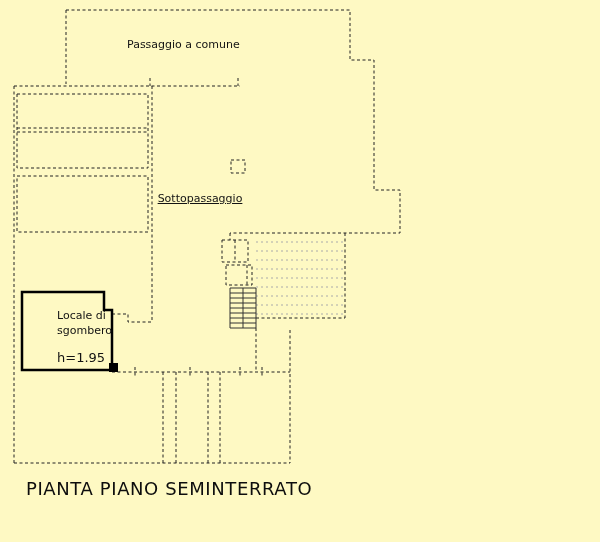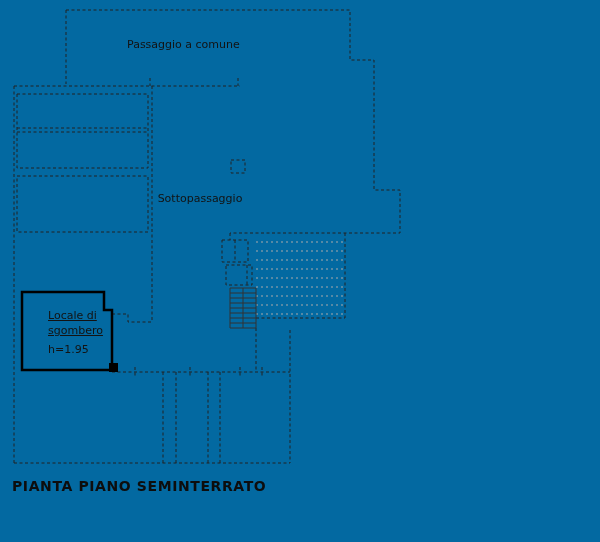--- a/index.html
+++ b/index.html
@@ -1,26 +1,26 @@
 <!DOCTYPE html>
 <html><head>
 <meta charset="utf-8">
 <style>
   html,body { margin:0; padding:0; background:#ffffff; }
   .canvas {
-    position:relative; width:600px; height:542px; background:#0369a1;
+    position:relative; width:600px; height:542px; background:#fef9c3;
     font-family:"DejaVu Sans", sans-serif; color:#111; overflow:hidden;
   }
   svg.plan { position:absolute; left:0; top:0; }
   .label { position:absolute; font-size:11px; line-height:15px; white-space:nowrap; color:#131313; }
-  .label.center { text-align:center; white-space:normal; }
-  .label .small { font-size:11px; display:inline-block; margin-top:4px; }
+  .label.center { text-align:center; white-space:normal;text-decoration:underline; }
+  .label .small { font-size:13px; display:inline-block; margin-top:12px; }
   .title {
-    position:absolute; left:12px; top:478px;
-    font-size:14px; font-weight:bold; letter-spacing:0.6px; color:#0d0d0d;
+    position:absolute; left:26px; top:478px;
+    font-size:18px; font-weight:normal; letter-spacing:0.6px; color:#0d0d0d;
   }
 </style>
 </head>
 <body>
 
 <div class="canvas">
 
   <svg class="plan" width="600" height="542" viewBox="0 0 600 542">
 
     <g fill="none" stroke="#222222" stroke-width="1" stroke-dasharray="3 2.5">
@@ -47,21 +47,21 @@
     <rect x="109" y="363" width="9" height="9" fill="#000000"></rect>
   </svg>
 
   <div class="label" style="left:127px; top:37px;">Passaggio a comune</div>
 
 
   <div class="label center" style="left:152px; top:191px; width:96px;">
     <div>Sottopassaggio</div>
   </div>
 
-  <div class="label" style="left:48px; top:308px;text-decoration:underline;">
+  <div class="label" style="left:57px; top:308px;">
     <div>Locale di</div>
     <div>sgombero</div>
     <span class="small">h=1.95</span>
   </div>
 
   <div class="title">PIANTA PIANO SEMINTERRATO</div>
 
 </div>
 
 </body></html>

